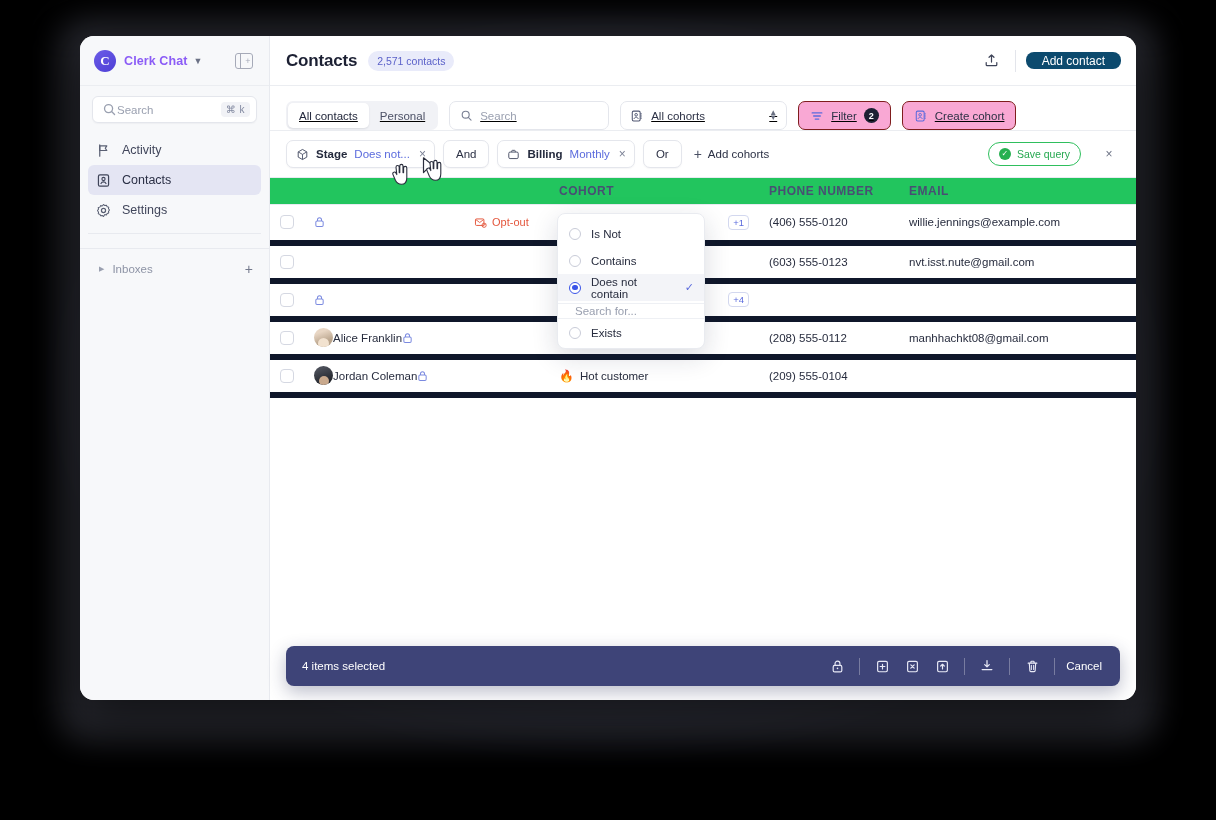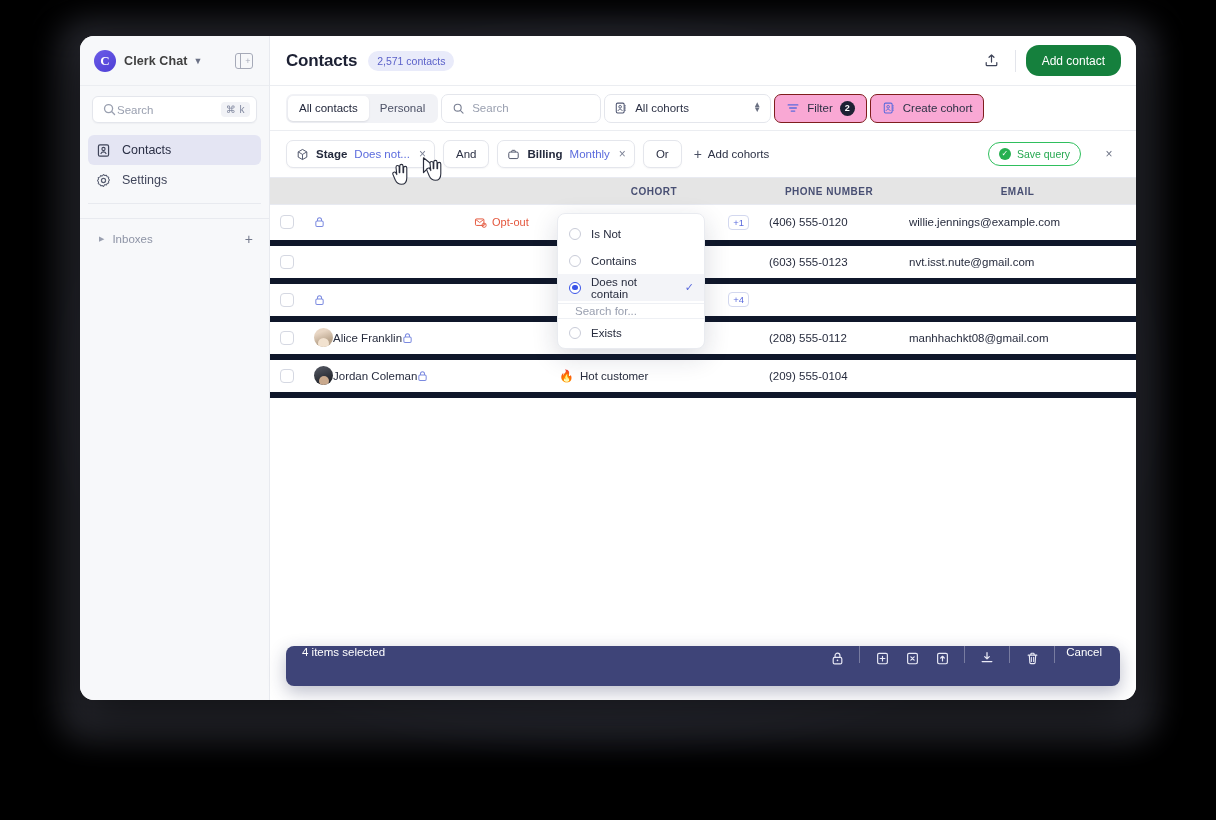--- a/index.html
+++ b/index.html
@@ -55,21 +55,21 @@
   }
   .brand-logo {
     width: 22px; height: 22px; border-radius: 50%;
     background: linear-gradient(145deg,#6b5ce7,#4e3fd6);
     display: flex; align-items: center; justify-content: center;
     color: #fff; font-size: 13px; font-weight: 700;
     font-family: "Liberation Serif", serif;
     flex: none;
   }
   .brand-name {
-    font-size: 12.5px; color: #404040; font-weight: 600; letter-spacing: .1px;
+    font-size: 12.5px; color: #8b5cf6; font-weight: 600; letter-spacing: .1px;
   }
   .brand-caret { font-size: 9px; color: #6b7185; margin-left: -2px; }
   .brand-spacer { flex: 1; }
   .panel-icon { width: 18px; height: 16px; position: relative; opacity:.75; }
   .panel-icon .outer {
     position: absolute; inset: 0;
     border: 1.4px solid #8b90a3; border-radius: 3px;
   }
   .panel-icon .divider {
     position: absolute; left: 5px; top: 1px; bottom: 1px;
@@ -123,28 +123,28 @@
     margin-left: 11px; background: #e9ebfa; color: #5b61c9;
     font-size: 10.5px; border-radius: 11px; padding: 4px 9px; font-weight: 500;
   }
   .topbar-spacer { flex: 1; }
   .icon-btn {
     width: 26px; height: 26px; display: flex; align-items: center; justify-content: center;
     border-radius: 6px; cursor: pointer;
   }
   .vsep { width: 1px; height: 22px; background: #e3e5eb; margin: 0 10px; }
   .primary-btn {
-    background: #15803d; color: #fff; font-size: 12px; font-weight: 500;
-    border-radius: 13px; height: 31px; padding: 0 16px;
+    background: #0c4a6e; color: #fff; font-size: 12px; font-weight: 500;
+    border-radius: 8px; height: 17px; padding: 0 16px;
     display: flex; align-items: center; border: none; cursor: pointer;
   }
 
   .toolbar {
-    height: 45px; display: flex; align-items: center; gap: 3px;
-    padding: 0 16px; border-bottom: 1px solid #ebedf1;
+    height: 45px; display: flex; align-items: flex-end; gap: 11px;
+    padding: 0 16px; border-bottom: 1px solid #ebedf1; text-decoration: underline;
   }
   .seg {
     display: flex; background: #f1f2f6; border-radius: 7px; padding: 2px; height: 29px;
   }
   .seg-btn {
     font-size: 11.5px; color: #4c5166; padding: 0 11px; border-radius: 5px;
     display: flex; align-items: center; cursor: pointer;
   }
   .seg-btn.on { background: #fff; color: #23283c; box-shadow: 0 1px 2px rgba(20,25,50,.10); }
 
@@ -242,23 +242,23 @@
     height: 16px; display: flex; align-items: center; padding: 0 17px;
     font-size: 11.5px; color: #9aa0b0;
     border-top: 1px solid #eef0f4; border-bottom: 1px solid #eef0f4;
     margin-top: 2px;
   }
 
   
   .table-wrap { flex: 1; overflow: hidden; }
   .tbl { width: 100%; border-collapse: collapse; table-layout: fixed; }
   .tbl thead th {
-    background: #e5e5e5; height: 27px;
-    font-size: 10px; font-weight: 700; letter-spacing: .5px;
-    color: #484f73; text-align: center; padding: 0 10px;
+    background: #22c55e; height: 27px;
+    font-size: 12px; font-weight: 700; letter-spacing: .5px;
+    color: #484f73; text-align: left; padding: 0 10px;
     border-bottom: 1px solid #e8eaf1; border-top: 1px solid #e8eaf1;
   }
   .tbl tbody td {
     height: 38px; font-size: 11.5px; color: #272c3e;
     padding: 0 10px; border-bottom: 6px solid #0f172a; vertical-align: middle;
   }
   .col-chk { width: 34px; }
   .col-name { width: 160px; }
   .col-tag { width: 85px; }
   .col-cohort { width: 210px; }
@@ -293,21 +293,21 @@
   .plus-badge {
     border: 1px solid #d3d8ef; border-radius: 4px; color: #5b6bdd;
     font-size: 9.5px; padding: 1px 4px; margin-left: auto; font-weight: 500;
   }
   .emoji { font-size: 12px; line-height: 1; }
 
   
   .actionbar {
     position: absolute; left: 16px; right: 16px; bottom: 14px;
     height: 40px; background: #3e4478; border-radius: 8px;
-    display: flex; align-items: flex-start; padding: 0 14px 0 16px;
+    display: flex; align-items: center; padding: 0 14px 0 16px;
     color: #fff; font-size: 11.5px;
     box-shadow: 0 6px 18px rgba(30,35,80,0.30);
   }
   .ab-spacer { flex: 1; }
   .ab-icon {
     width: 26px; height: 24px; display: flex; align-items: center; justify-content: center;
     cursor: pointer;
   }
   .ab-sep { width: 1px; height: 17px; background: rgba(255,255,255,.30); margin: 0 9px; }
   .ab-cancel { padding: 0 4px 0 2px; cursor: pointer; }
@@ -345,20 +345,27 @@
           <svg class="nav-ic" viewBox="0 0 16 16">
             <circle cx="7" cy="7" r="4.3" fill="none" stroke="#9aa0b0" stroke-width="1.4"></circle>
             <line x1="10.2" y1="10.2" x2="13.4" y2="13.4" stroke="#9aa0b0" stroke-width="1.4" stroke-linecap="round"></line>
           </svg>
           <span class="ph">Search</span>
           <span class="kbd">⌘ k</span>
         </div>
       </div>
 
       <nav class="nav">
+        <div class="nav-item">
+          <svg class="nav-ic" viewBox="0 0 16 16">
+            <path d="M4 2v12" stroke="#5a6073" stroke-width="1.3" stroke-linecap="round" fill="none"></path>
+            <path d="M4 3h7.5l-1.6 2.6L11.5 8H4z" fill="none" stroke="#5a6073" stroke-width="1.3" stroke-linejoin="round"></path>
+          </svg>
+          <span>Activity</span>
+        </div>
         <div class="nav-item active">
           <svg class="nav-ic" viewBox="0 0 16 16">
             <rect x="2.6" y="2" width="10.8" height="12" rx="1.6" fill="none" stroke="#3f4459" stroke-width="1.3"></rect>
             <circle cx="8" cy="6.4" r="1.7" fill="none" stroke="#3f4459" stroke-width="1.2"></circle>
             <path d="M5.3 11.3c.5-1.3 1.5-1.9 2.7-1.9s2.2.6 2.7 1.9" fill="none" stroke="#3f4459" stroke-width="1.2" stroke-linecap="round"></path>
           </svg>
           <span>Contacts</span>
         </div>
         <div class="nav-item">
           <svg class="nav-ic" viewBox="0 0 16 16">

